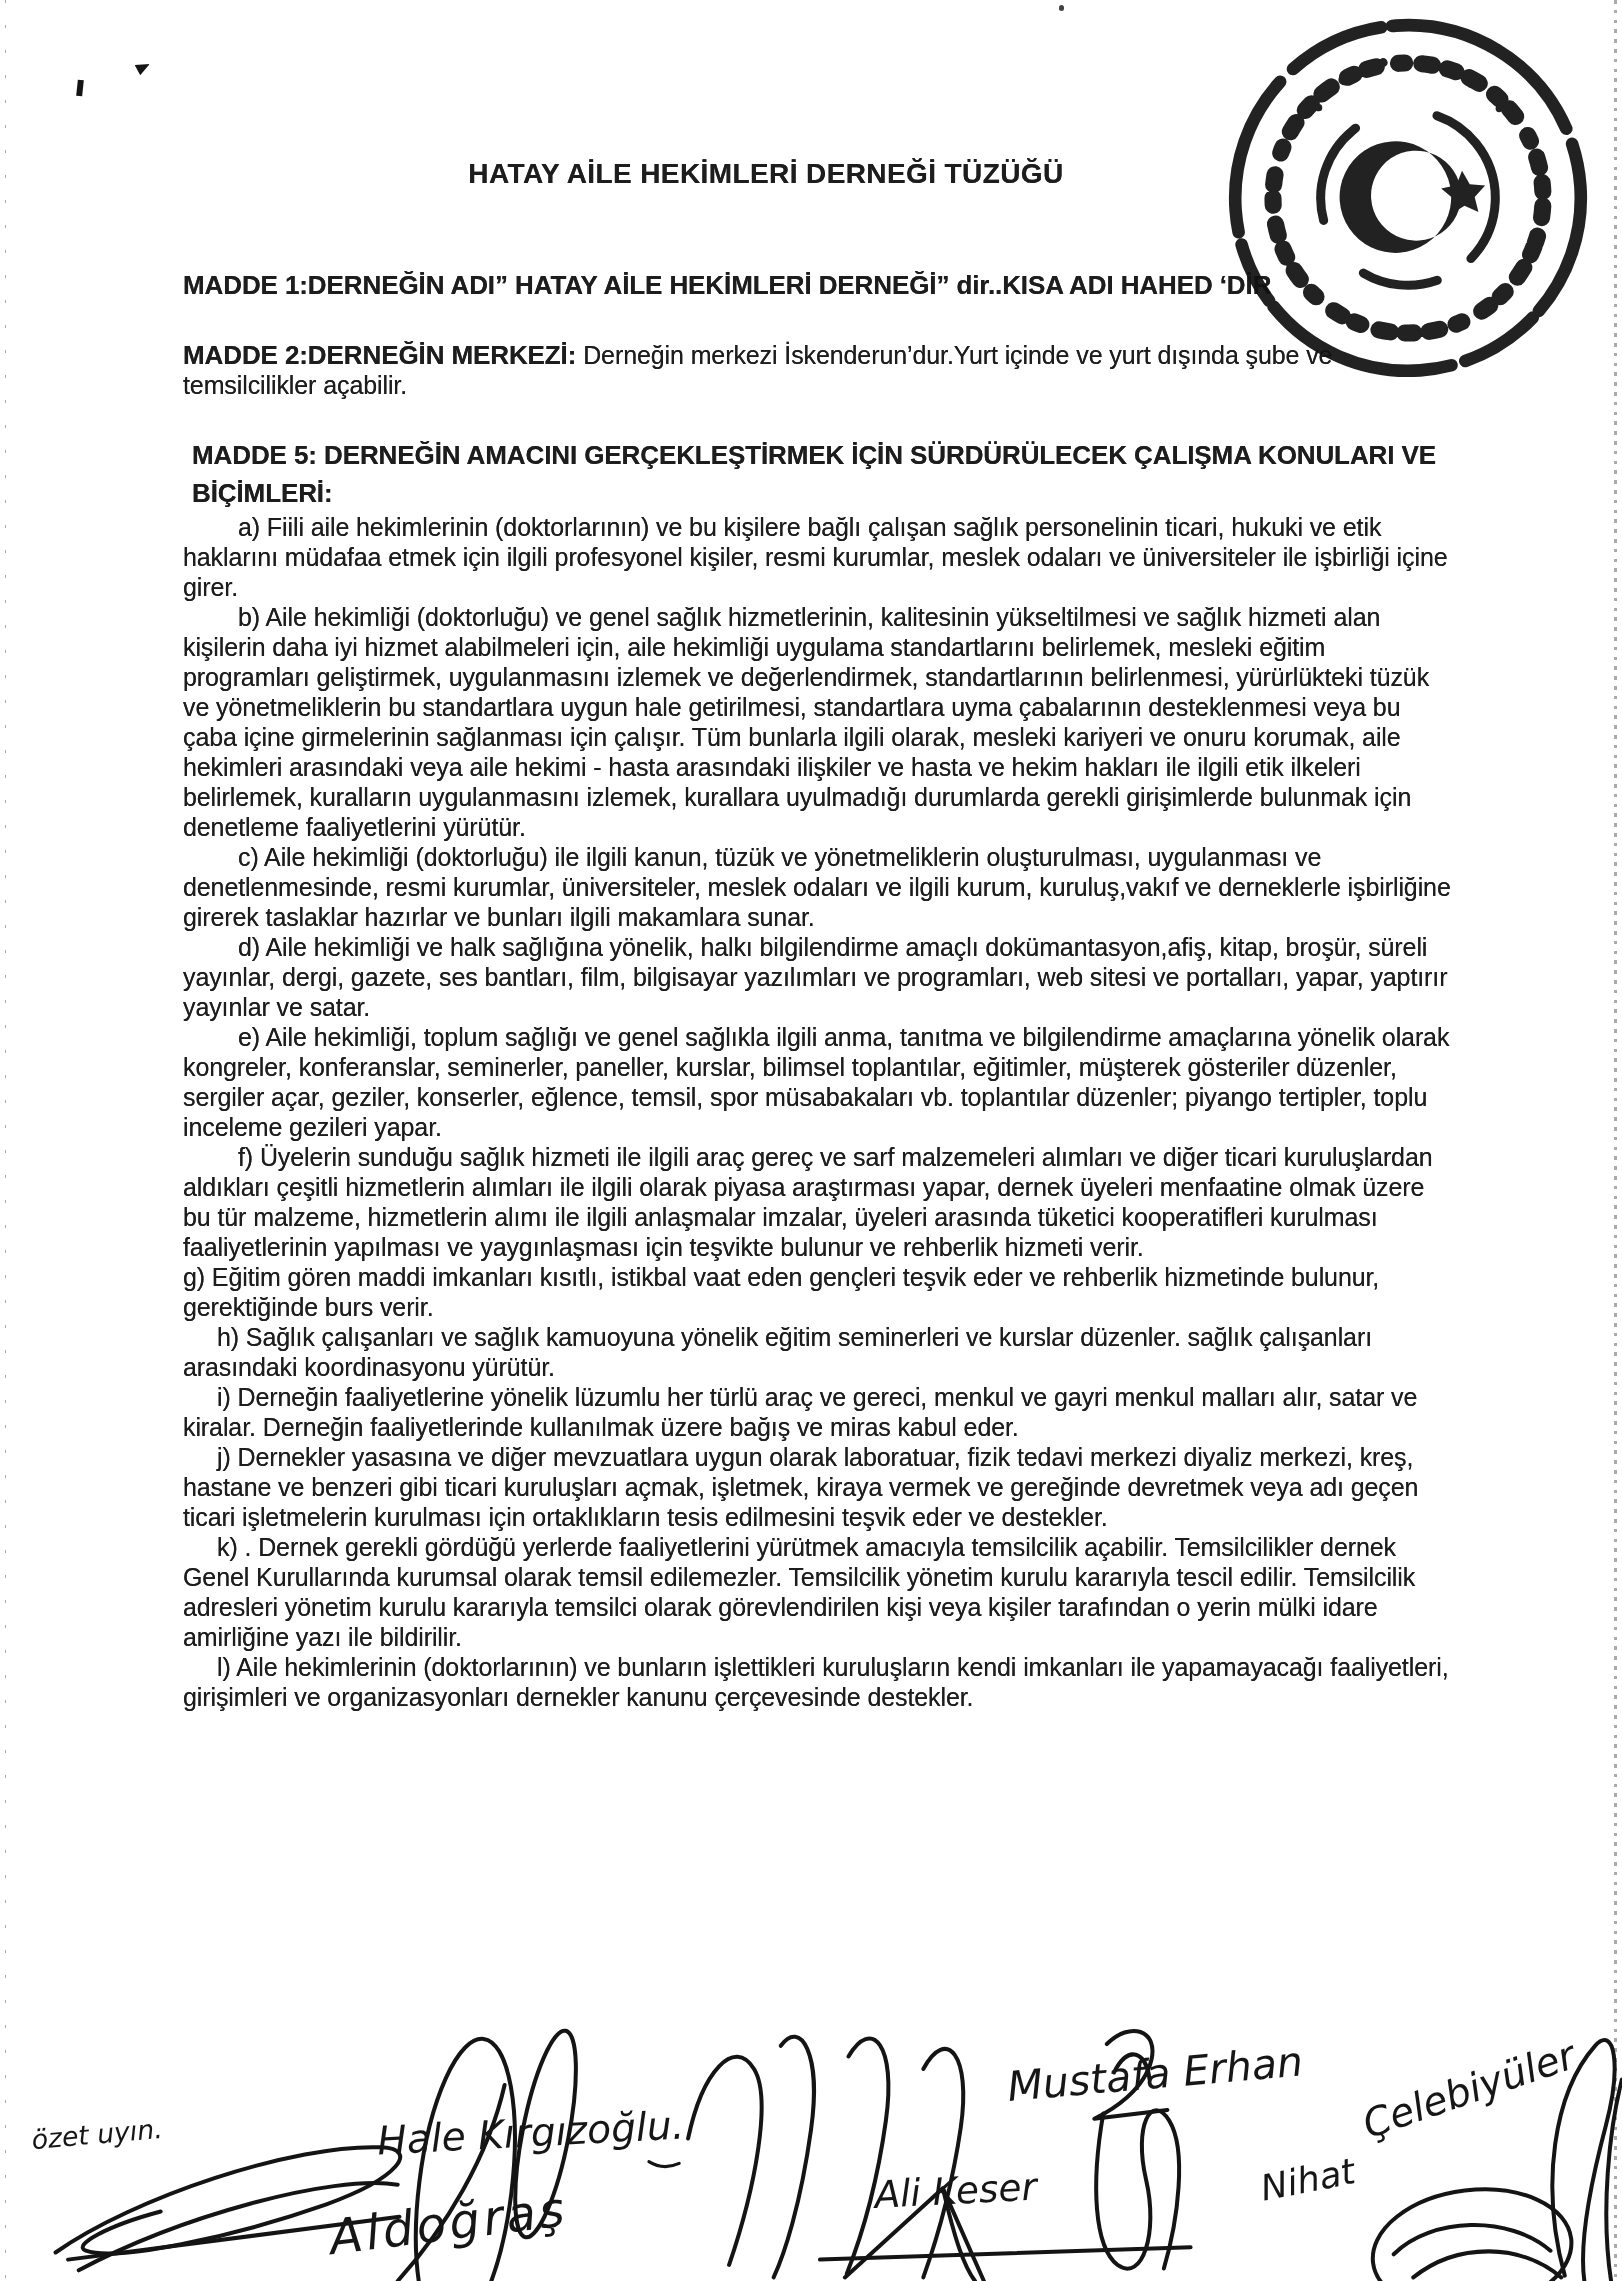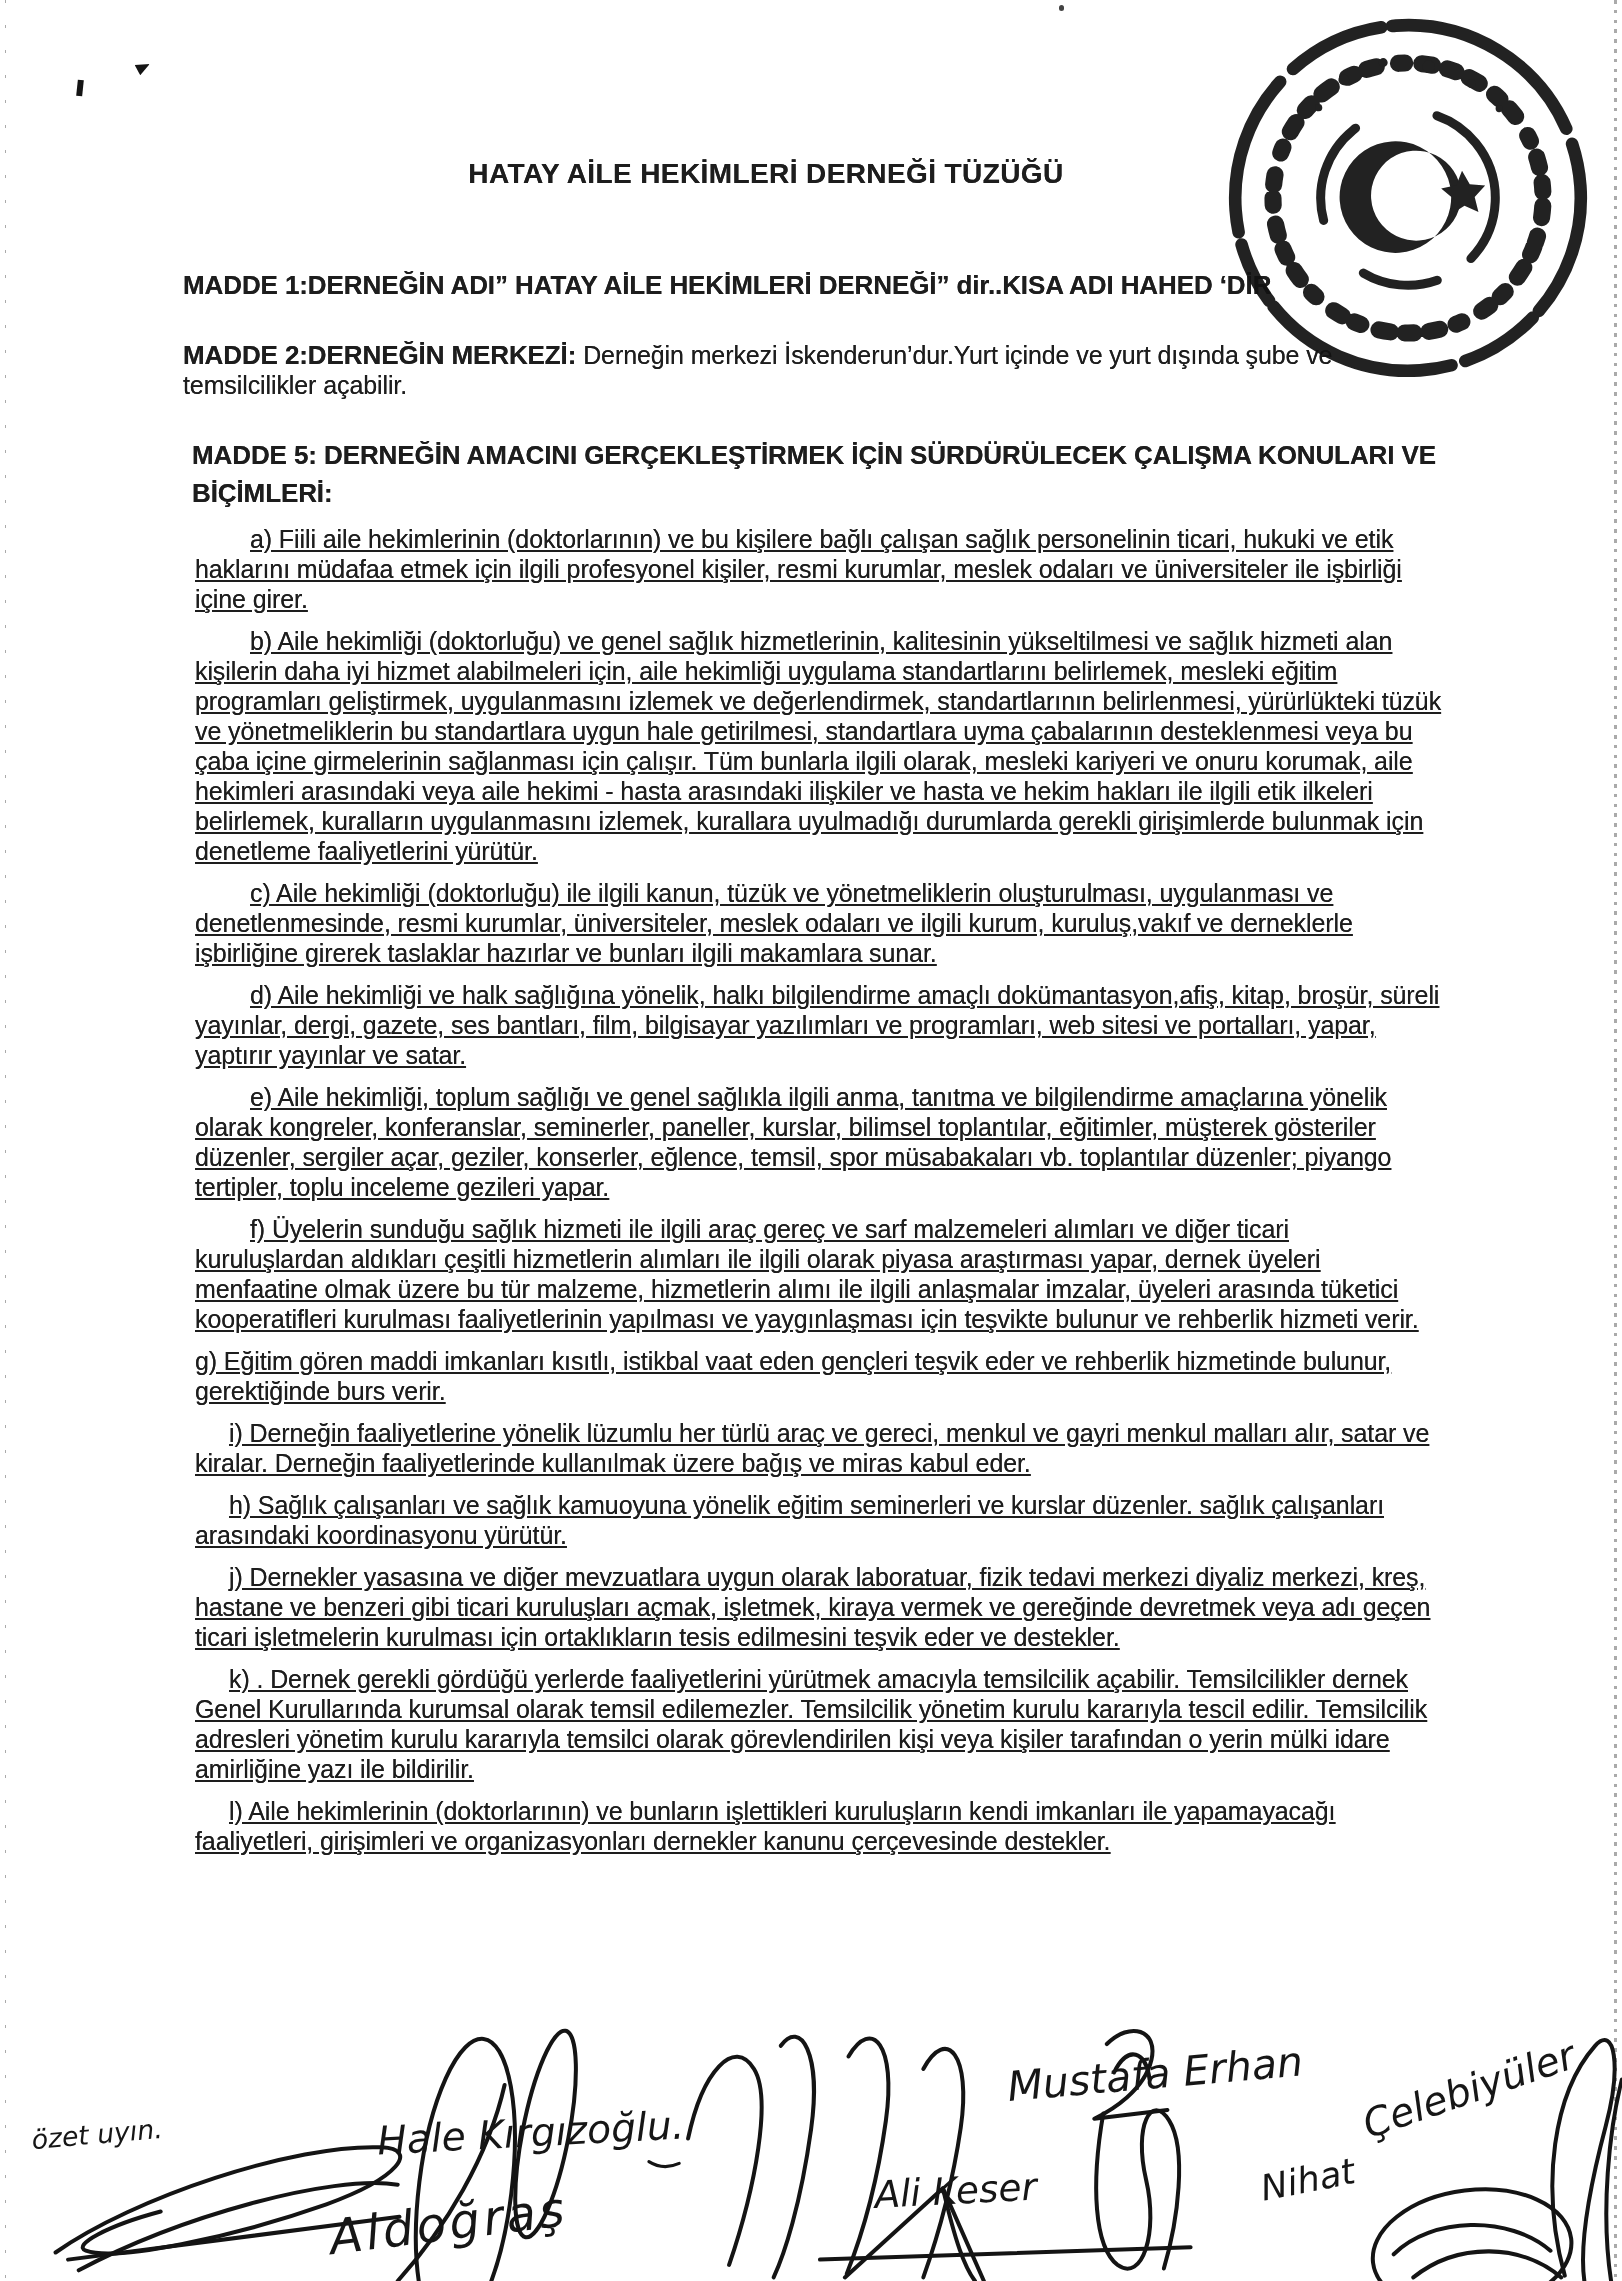--- a/index.html
+++ b/index.html
@@ -14,21 +14,21 @@
     text-shadow:0 0 0.6px rgba(0,0,0,.75);
   }
   .title{
     font-size:28px;font-weight:bold;text-align:center;margin:0 107px 36px 0;
     letter-spacing:0.4px;line-height:36px;
   }
   .hgroup{margin:0;font-weight:bold;line-height:38px;font-size:26px;}
   .para{margin:36px 0 0 0;}
   .para b{font-size:26px;}
   .h5{margin:36px 0 0 0;font-weight:bold;line-height:38px;font-size:26px;padding-left:9px;}
-  .item{margin:12px;text-decoration:underline;}
+  .item{margin:0;}
   .ind-a{text-indent:55px;}
   .ind-h{text-indent:34px;}
   .stamp{position:absolute;left:1219px;top:9px;width:378px;height:378px;opacity:.93;}
   .signatures{position:absolute;left:0;top:1987px;pointer-events:none;}
   .sig-stroke{stroke:#141414;fill:none;stroke-width:4.5;stroke-linecap:round;stroke-linejoin:round;}
   .sig-thin{stroke-width:3.5;}
   .hand{font-family:"DejaVu Sans",sans-serif;font-style:italic;fill:#161616;}
   .edge-noise{position:absolute;top:0;bottom:0;}
   .edge-left{left:4.5px;width:1.8px;background:repeating-linear-gradient(180deg,#666 0 2.7px,transparent 2.7px 25px);opacity:.55;}
   .edge-right{right:6.2px;width:2.7px;background:repeating-linear-gradient(180deg,#555 0 3.6px,transparent 3.6px 9.8px);opacity:.5;}
@@ -63,22 +63,22 @@
 
     <p class="h5">MADDE 5: DERNEĞİN AMACINI GERÇEKLEŞTİRMEK İÇİN SÜRDÜRÜLECEK ÇALIŞMA KONULARI VE BİÇİMLERİ:</p>
 
     <p class="item ind-a">a) Fiili aile hekimlerinin (doktorlarının) ve bu kişilere bağlı çalışan sağlık personelinin ticari, hukuki ve etik haklarını müdafaa etmek için ilgili profesyonel kişiler, resmi kurumlar, meslek odaları ve üniversiteler ile işbirliği içine girer.</p>
     <p class="item ind-a">b) Aile hekimliği  (doktorluğu) ve genel sağlık hizmetlerinin, kalitesinin yükseltilmesi ve sağlık hizmeti alan kişilerin daha iyi hizmet alabilmeleri için, aile hekimliği uygulama standartlarını belirlemek, mesleki eğitim programları geliştirmek, uygulanmasını izlemek ve değerlendirmek, standartlarının belirlenmesi, yürürlükteki tüzük ve yönetmeliklerin bu standartlara uygun hale getirilmesi, standartlara uyma çabalarının desteklenmesi veya bu çaba içine girmelerinin sağlanması için çalışır. Tüm bunlarla ilgili olarak, mesleki kariyeri ve onuru korumak, aile hekimleri arasındaki veya aile hekimi - hasta arasındaki ilişkiler ve hasta ve hekim hakları ile ilgili etik ilkeleri belirlemek, kuralların uygulanmasını izlemek, kurallara uyulmadığı durumlarda gerekli girişimlerde bulunmak için denetleme faaliyetlerini yürütür.</p>
     <p class="item ind-a">c) Aile hekimliği (doktorluğu) ile ilgili kanun, tüzük ve yönetmeliklerin oluşturulması, uygulanması ve denetlenmesinde, resmi kurumlar, üniversiteler, meslek odaları ve ilgili kurum, kuruluş,vakıf ve derneklerle işbirliğine girerek taslaklar hazırlar ve bunları ilgili makamlara sunar.</p>
     <p class="item ind-a">d) Aile hekimliği ve halk sağlığına yönelik, halkı bilgilendirme amaçlı  dokümantasyon,afiş, kitap, broşür, süreli yayınlar, dergi, gazete, ses bantları, film, bilgisayar yazılımları ve programları, web sitesi ve portalları, yapar, yaptırır yayınlar ve satar.</p>
     <p class="item ind-a">e) Aile hekimliği, toplum sağlığı ve genel sağlıkla ilgili anma, tanıtma ve bilgilendirme amaçlarına yönelik olarak kongreler, konferanslar, seminerler, paneller, kurslar, bilimsel toplantılar, eğitimler, müşterek gösteriler düzenler, sergiler açar, geziler, konserler, eğlence, temsil, spor müsabakaları vb. toplantılar düzenler; piyango tertipler, toplu inceleme gezileri yapar.</p>
     <p class="item ind-a">f) Üyelerin sunduğu sağlık hizmeti ile ilgili araç gereç ve sarf malzemeleri alımları ve diğer ticari kuruluşlardan aldıkları çeşitli hizmetlerin alımları ile ilgili olarak piyasa araştırması yapar, dernek üyeleri menfaatine olmak üzere bu tür malzeme, hizmetlerin alımı ile ilgili anlaşmalar imzalar, üyeleri arasında tüketici kooperatifleri kurulması faaliyetlerinin yapılması ve yaygınlaşması için teşvikte bulunur ve rehberlik hizmeti verir.</p>
     <p class="item">g) Eğitim gören maddi imkanları kısıtlı, istikbal vaat eden gençleri teşvik eder ve rehberlik hizmetinde bulunur, gerektiğinde burs verir.</p>
+    <p class="item ind-h">h) Sağlık çalışanları ve sağlık kamuoyuna yönelik eğitim seminerleri ve kurslar düzenler. sağlık çalışanları arasındaki koordinasyonu yürütür.</p>
     <p class="item ind-h">i) Derneğin faaliyetlerine yönelik lüzumlu her türlü araç ve gereci, menkul ve gayri menkul malları alır, satar ve kiralar. Derneğin faaliyetlerinde kullanılmak üzere bağış ve miras kabul eder.</p>
-    <p class="item ind-h">h) Sağlık çalışanları ve sağlık kamuoyuna yönelik eğitim seminerleri ve kurslar düzenler. sağlık çalışanları arasındaki koordinasyonu yürütür.</p>
     <p class="item ind-h">j) Dernekler yasasına ve diğer mevzuatlara uygun olarak laboratuar, fizik tedavi merkezi diyaliz merkezi, kreş, hastane ve benzeri gibi ticari kuruluşları açmak, işletmek, kiraya vermek ve gereğinde devretmek veya adı geçen ticari işletmelerin kurulması için ortaklıkların tesis edilmesini teşvik eder ve destekler.</p>
     <p class="item ind-h">k) . Dernek gerekli gördüğü yerlerde faaliyetlerini yürütmek amacıyla temsilcilik açabilir. Temsilcilikler dernek Genel Kurullarında kurumsal olarak temsil edilemezler. Temsilcilik yönetim kurulu kararıyla tescil edilir. Temsilcilik adresleri yönetim kurulu kararıyla temsilci olarak görevlendirilen kişi veya kişiler tarafından o yerin mülki idare amirliğine yazı ile bildirilir.</p>
     <p class="item ind-h">l) Aile hekimlerinin (doktorlarının) ve bunların işlettikleri kuruluşların kendi imkanları ile yapamayacağı faaliyetleri, girişimleri ve organizasyonları dernekler kanunu çerçevesinde destekler.</p>
 
   </div>
 
   <div class="stamp">
     <svg width="378" height="378" viewBox="0 0 420 420">
       <g transform="rotate(-4 210 210)">
         <g stroke="#121212" fill="none" stroke-linecap="round">

